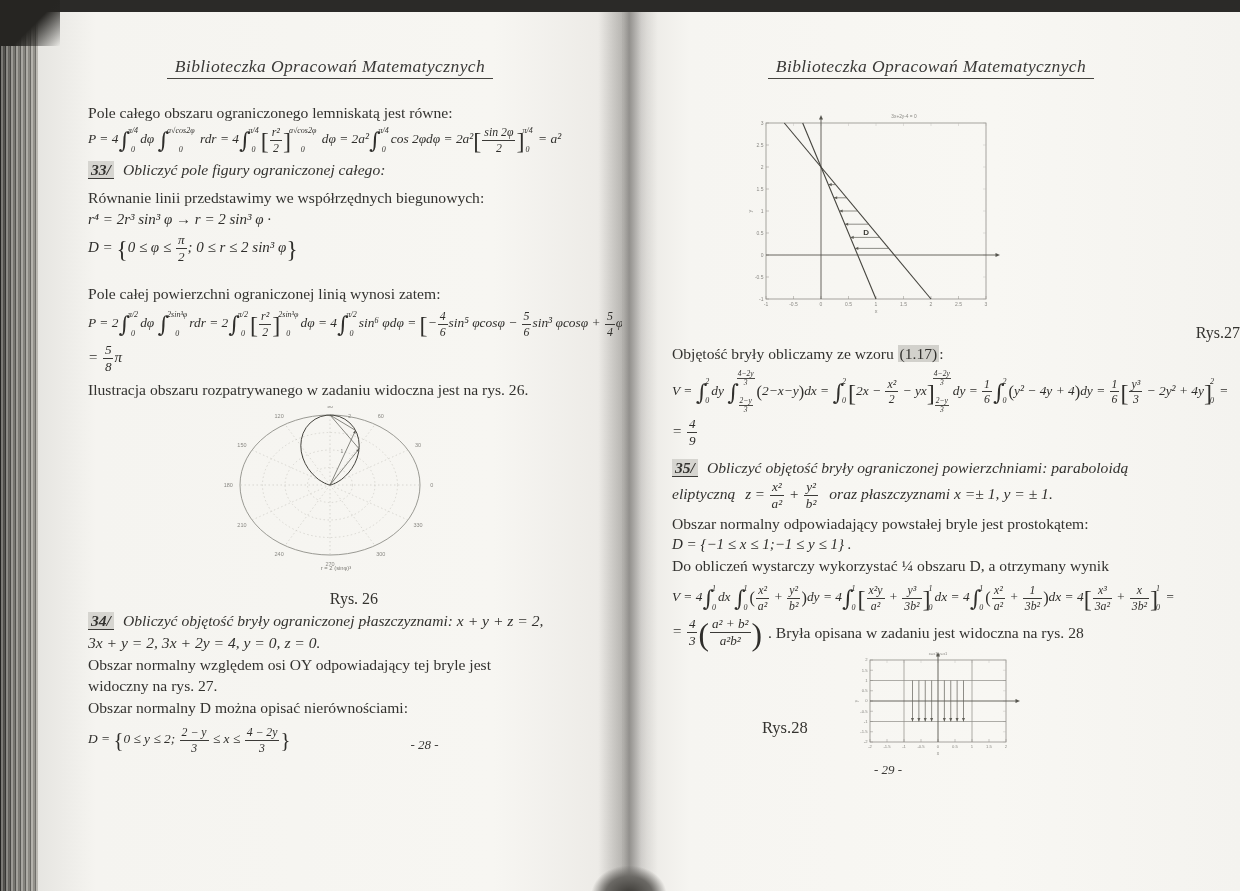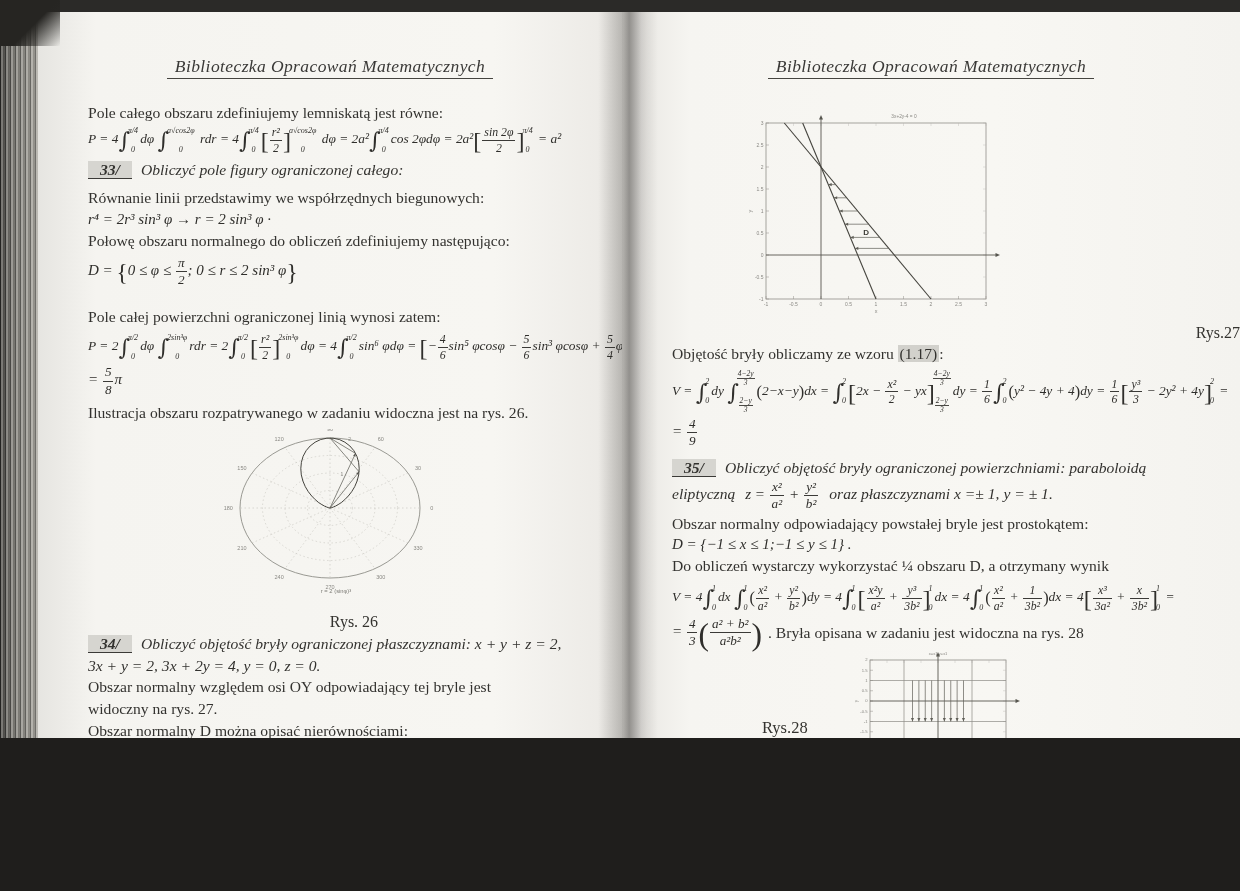--- a/index.html
+++ b/index.html
@@ -1,16 +1,16 @@
 <!DOCTYPE html>
 <html><head>
 <meta charset="utf-8">
 <style>
   html,body{margin:0;padding:0;background:#1f1e1c;}
-  .scan{position:relative;width:1240px;height:738px;background:#2b2a28;overflow:hidden;
+  .scan{position:relative;width:1240px;height:891px;background:#2b2a28;overflow:hidden;
         font-family:"Liberation Serif",serif;color:#33322f;}
   
   .edge-stack{position:absolute;left:0;top:0;width:40px;height:891px;z-index:2;
     background:
       repeating-linear-gradient(90deg, rgba(40,40,38,.45) 0 1px, rgba(200,198,192,.5) 1px 3px, rgba(120,118,112,.4) 3px 5px),
       linear-gradient(90deg,#1d1d1b,#6f6e6a 30%,#97958f 70%,#b5b3ad);}
   .topcorner{position:absolute;left:0;top:0;width:60px;height:46px;z-index:7;
     background:linear-gradient(135deg,#262522 55%,rgba(38,37,34,0));}
   .page{position:absolute;top:12px;height:879px;z-index:3;}
   .pl{left:38px;width:584px;
@@ -23,21 +23,21 @@
     background:radial-gradient(ellipse at 50% 115%, #3a3834 0%, #6b6965 45%, rgba(0,0,0,0) 72%);}
   
   .hdr{margin-top:44px;text-align:center;font-style:italic;font-size:17.5px;color:#3a3937;letter-spacing:.4px;}
   .hdr span{border-bottom:1.6px solid #45443f;padding:0 8px 2px;}
   
   .tx{margin:2px 22px 2px 50px;font-size:15.6px;line-height:1.27;color:#33322f;}
   .it{font-style:italic;}
   .mt1{margin-top:26px;}
   .mt2{margin-top:10px;}
   .pnum{font-weight:700;font-style:italic;background:#d6d5d0;border-bottom:1.4px solid #3b3a37;
-        padding:0 12px;margin-right:9px;}
+        padding:0 3px;margin-right:9px;}
   .hl{background:#d2d1cc;padding:0 2px;}
   
   .fm{margin:3px 14px 3px 50px;font-style:italic;font-size:15px;color:#2f2e2b;white-space:nowrap;}
   .fm.sm{font-size:13.4px;}
   .fm.inline{display:inline-block;margin:0 6px;vertical-align:middle;}
   .ig{font-style:normal;font-size:1.65em;line-height:0;vertical-align:-0.2em;font-family:"DejaVu Serif",serif;}
   .lm{display:inline-flex;flex-direction:column;justify-content:space-between;height:27px;
       font-size:8px;vertical-align:middle;margin:0 2px 0 -2px;text-align:center;line-height:1;}
   .lm i{display:block;font-style:italic;}
   .lm.lmt{height:44px;}
@@ -72,21 +72,21 @@
 <body>
 
 <div class="scan">
   <div class="edge-stack"></div>
   <div class="topcorner"></div>
 
   <div class="page pl">
     <div class="hdr">
       <span>Biblioteczka Opracowań Matematycznych</span>
     </div>
-    <p class="tx mt1">Pole całego obszaru zdefiniujemy lemniskatą jest równe:</p>
+    <p class="tx mt1">Pole całego obszaru ograniczonego lemniskatą jest równe:</p>
     <div class="fm sm">P = 4<span class="ig">∫</span><span class="lm">
           <i>π/4</i>
           <i>0</i>
         </span>dφ <span class="ig">∫</span><span class="lm">
           <i>a√cos2φ</i>
           <i>0</i>
         </span> rdr = 4<span class="ig">∫</span><span class="lm">
           <i>π/4</i>
           <i>0</i>
         </span><span class="bk">[</span><span class="fr"><span class="t">r²</span><span class="b">2</span></span><span class="bk">]</span><span class="lm">
@@ -97,21 +97,20 @@
           <i>0</i>
         </span>cos 2φdφ = 2a²<span class="bk">[</span><span class="fr"><span class="t">sin 2φ</span><span class="b">2</span></span><span class="bk">]</span><span class="lm">
           <i>π/4</i>
           <i>0</i>
         </span> = a²</div>
     <p class="tx" style="margin-top:6px;">
       <span class="pnum">33/</span><span class="it">Obliczyć pole figury ograniczonej całego:</span>
     </p>
     <p class="tx" style="margin-top:8px;">Równanie linii przedstawimy we współrzędnych biegunowych:</p>
     <div class="fm">r⁴ = 2r³ sin³ φ → r = 2 sin³ φ ·</div>
-    <p class="tx">Połowę obszaru normalnego do obliczeń zdefiniujemy następująco:</p>
     <div class="fm" style="margin-top:5px;">D = <span class="bc">{</span>0 ≤ φ ≤ <span class="fr"><span class="t">π</span><span class="b">2</span></span>; 0 ≤ r ≤ 2 sin³ φ<span class="bc">}</span></div>
     <p class="tx" style="margin-top:20px;">Pole całej powierzchni ograniczonej linią wynosi zatem:</p>
     <div class="fm sm" style="margin-top:6px;">P = 2<span class="ig">∫</span><span class="lm">
           <i>π/2</i>
           <i>0</i>
         </span>dφ <span class="ig">∫</span><span class="lm">
           <i>2sin³φ</i>
           <i>0</i>
         </span>rdr = 2<span class="ig">∫</span><span class="lm">
           <i>π/2</i>

